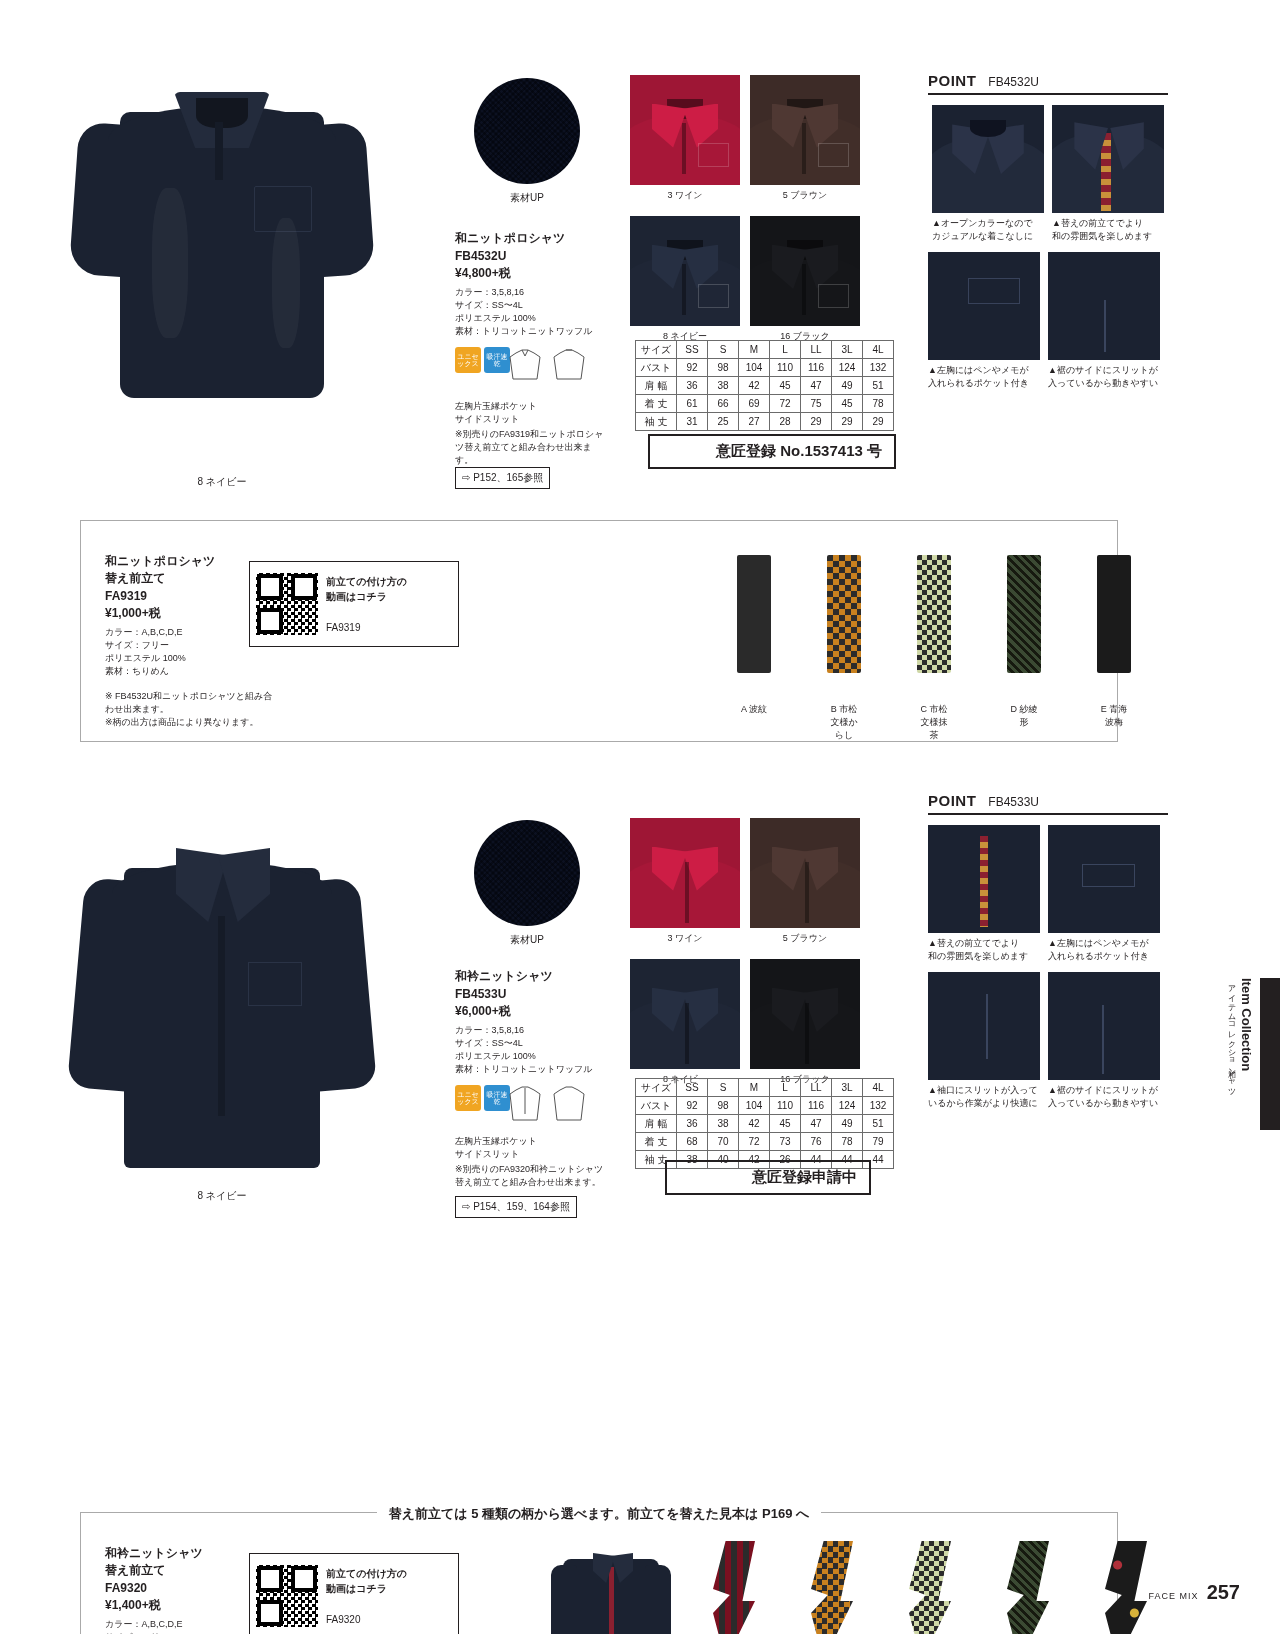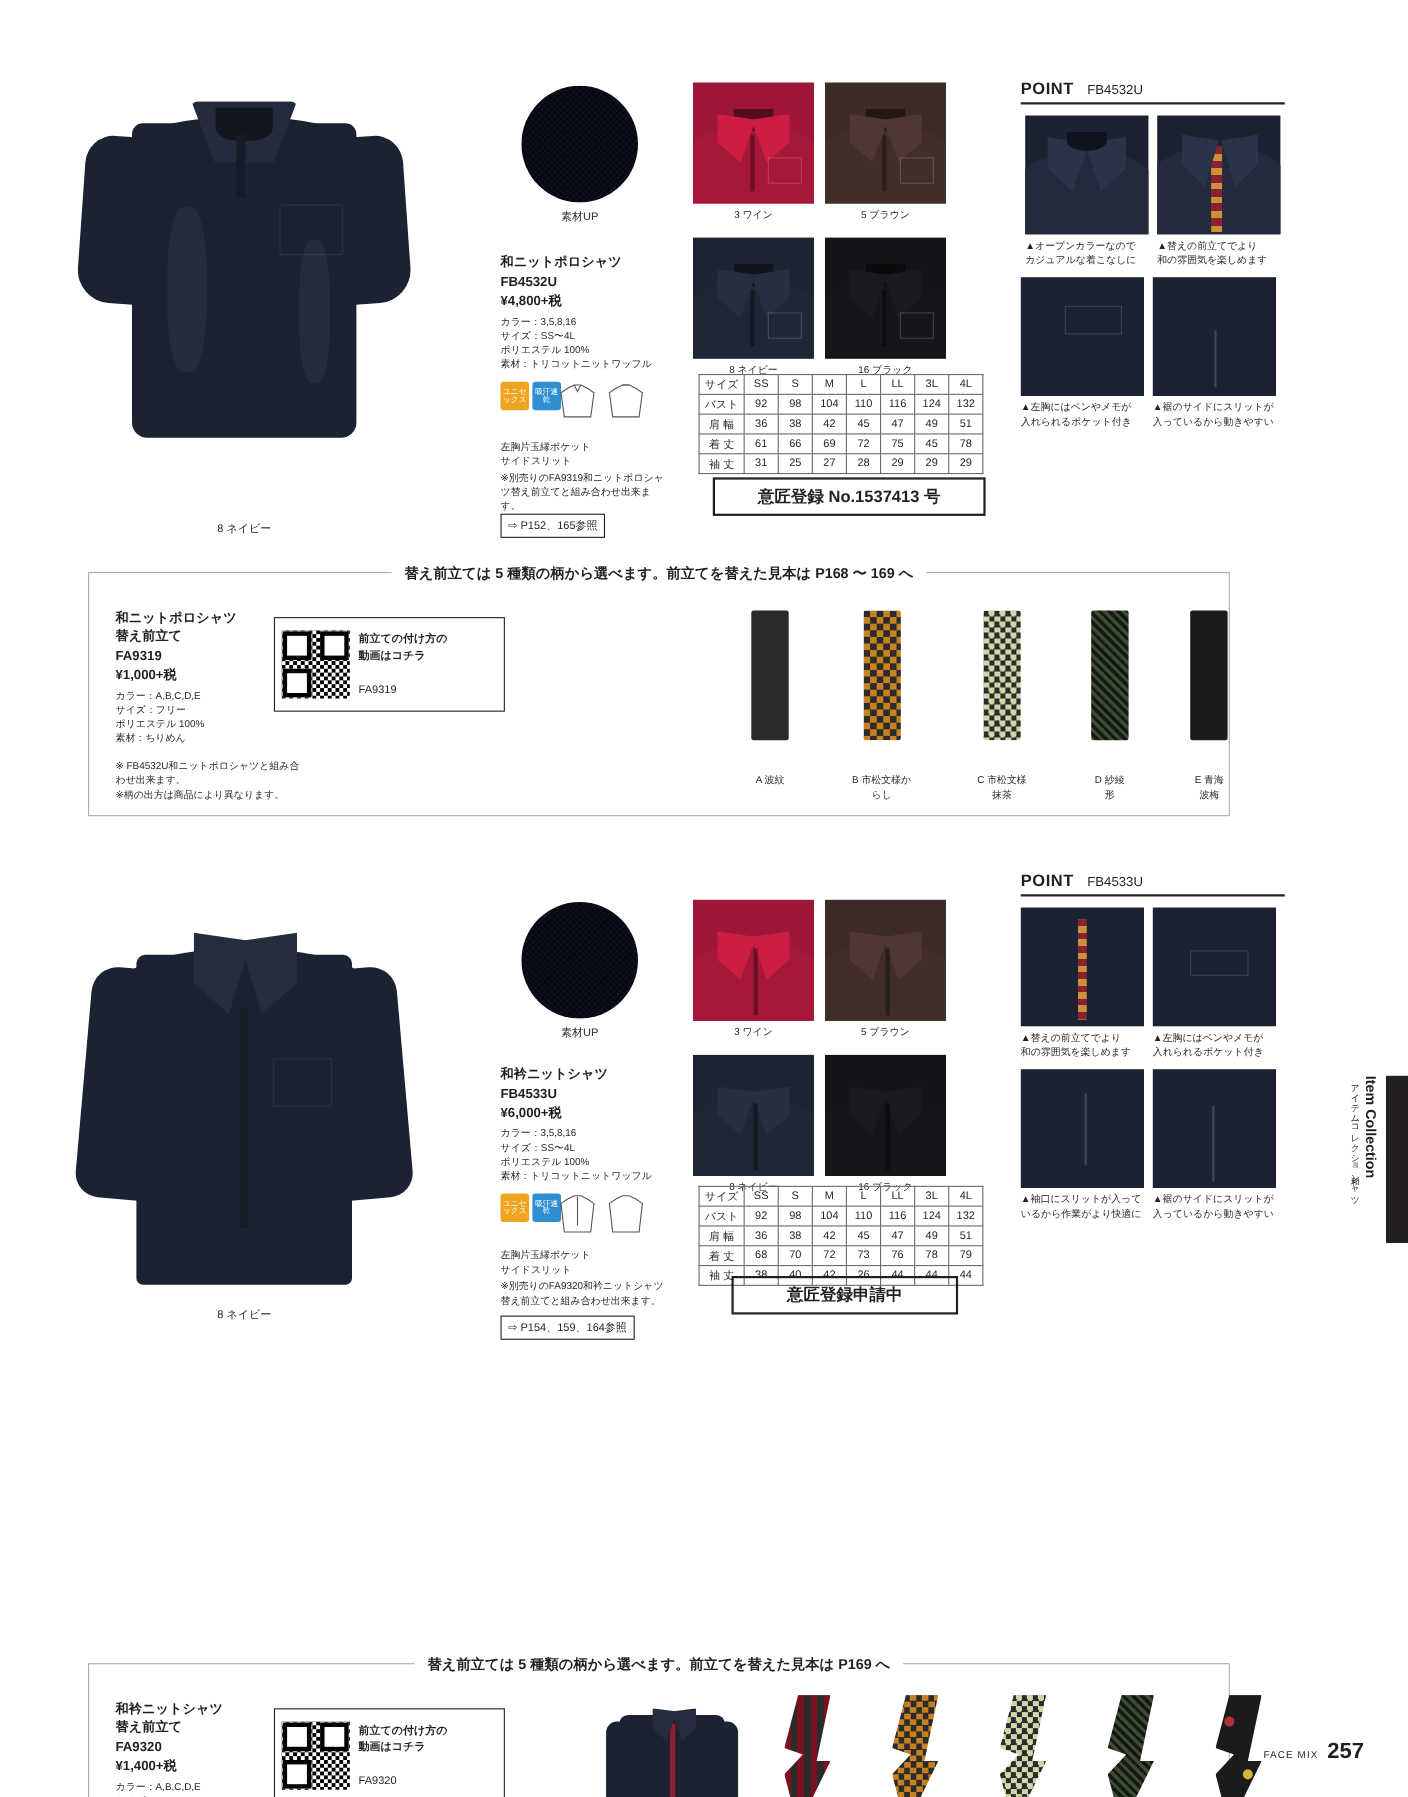--- a/index.html
+++ b/index.html
@@ -56,21 +56,21 @@
       repeating-linear-gradient(45deg,#2b3346 0 2px,#1a2030 2px 4px),
       repeating-linear-gradient(-45deg,#242b3d 0 2px,#161c2a 2px 4px);
     background-blend-mode:overlay;
   }
 
   
   table.spec{border-collapse:collapse;font-size:10px;}
   table.spec td,table.spec th{border:1px solid #6b6b6b;padding:1px 0;text-align:center;width:30px;height:15px;font-weight:normal;}
   table.spec td.hd,table.spec th.hd{width:40px;}
 
-  .box-reg{border:2px solid #231f20;padding:6px 12px;font-size:15px;font-weight:bold;text-align:center;}
+  .box-reg{border:2px solid #231f20;padding:6px 12px;font-size:15px;font-weight:bold;text-align:right;}
   .arrow-ref{border:1px solid #231f20;padding:3px 6px;font-size:10px;display:inline-block;}
 
   .point-title{font-size:15px;font-weight:bold;letter-spacing:.5px;}
   .point-rule{border-top:2px solid #231f20;}
 
   .pointpic{position:relative;overflow:hidden;background:#1b2231;}
   .pcap{font-size:9px;line-height:1.4;}
 
   .panel{border:1px solid #aaaaaa;position:relative;}
   .panel-head{position:absolute;top:-9px;left:0;right:0;text-align:center;}
@@ -309,23 +309,20 @@
         <div style="position:absolute;left:50%;top:44%;width:2px;height:48%;background:#3a4considered;"></div>
         <div style="position:absolute;left:50%;top:44%;width:2px;height:48%;background:#3a455e;"></div>
       </div>
       <div class="pcap" style="margin-top:4px;white-space:pre-line;">▲裾のサイドにスリットが
 入っているから動きやすい</div>
     </div>
   </div>
 </div>
 
 <div class="abs panel" style="left:80px;top:520px;width:1036px;height:220px;">
-  <div class="panel-head">
-    <span>替え前立ては 5 種類の柄から選べます。前立てを替えた見本は P168 〜 169 へ</span>
-  </div>
 
   <div class="abs" style="left:24px;top:32px;width:170px;">
     <div class="md b">和ニットポロシャツ</div>
     <div class="md b">替え前立て</div>
     <div class="md b" style="margin-top:2px;">FA9319</div>
     <div class="md b" style="margin-top:2px;">¥1,000+税</div>
     <div class="tiny" style="margin-top:4px;">カラー：A,B,C,D,E</div>
     <div class="tiny">サイズ：フリー</div>
     <div class="tiny">ポリエステル 100%</div>
     <div class="tiny">素材：ちりめん</div>
@@ -338,21 +335,21 @@
         <i></i>
       </div>
     <div>
       <div class="sm b" style="white-space:pre-line;">前立ての付け方の
 動画はコチラ</div>
       <div class="sm" style="margin-top:16px;">FA9319</div>
     </div>
   </div>
 
 
-  <div class="abs" style="left:602px;top:34px;display:flex;gap:56px;">
+  <div class="abs" style="left:656px;top:34px;display:flex;gap:56px;">
     <div class="center">
       <div class="strip s-a" style="margin:0 auto;"></div>
       <div class="tiny" style="margin-top:30px;">A 波紋</div>
     </div>
     <div class="center">
       <div class="strip s-b" style="margin:0 auto;"></div>
       <div class="tiny" style="margin-top:30px;">B 市松文様からし</div>
     </div>
     <div class="center">
       <div class="strip s-c" style="margin:0 auto;"></div>

